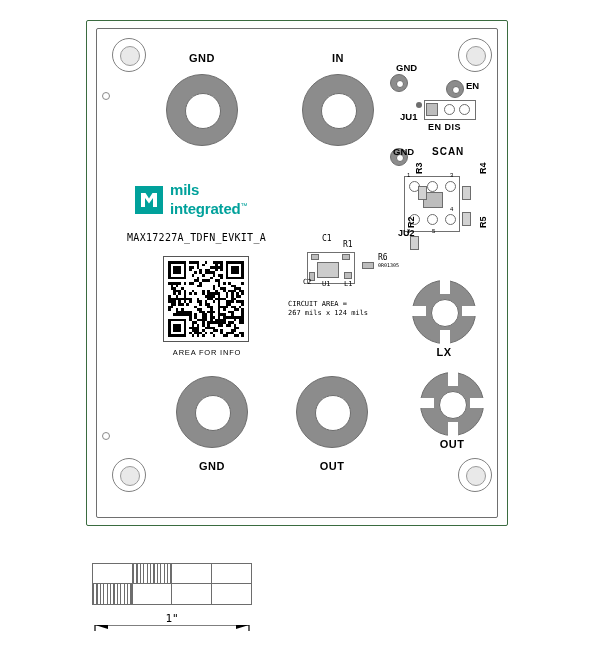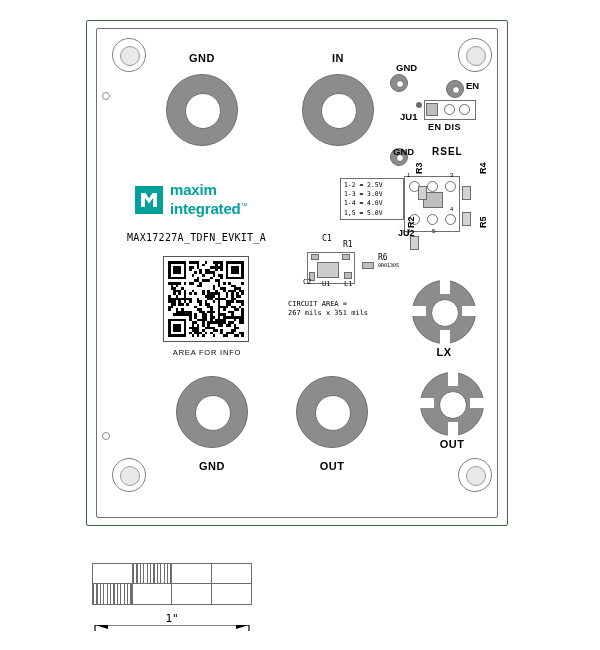--- a/index.html
+++ b/index.html
@@ -523,27 +523,21 @@
   <div class="tp-label gnd2">GND</div>
 
   <div class="ju1-body"></div>
   <div class="ju1-sq"></div>
   <div class="ju1-pin p2"></div>
   <div class="ju1-pin p3"></div>
   <div class="ju1-dot"></div>
   <div class="lbl-ju1">JU1</div>
   <div class="lbl-endis">EN DIS</div>
 
-  <div class="lbl-rsel">RSEL</div>
-  <div class="rsel-table">
-    <div>1-2 = 2.5V</div>
-    <div>1-3 = 3.0V</div>
-    <div>1-4 = 4.0V</div>
-    <div>1,5 = 5.0V</div>
-  </div>
+  <div class="lbl-rsel">SCAN</div>
 
   <div class="ju2-body"></div>
   <div class="ju2-pin a"></div>
   <div class="ju2-pin b"></div>
   <div class="ju2-pin c"></div>
   <div class="ju2-pin d"></div>
   <div class="ju2-pin e"></div>
   <div class="ju2-pin f"></div>
   <div class="ju2-sq"></div>
   <div class="ju2-num n1">1</div>
@@ -562,21 +556,21 @@
   <div class="rlabel r5">R5</div>
   <div class="rlabel r2">R2</div>
 
   <div class="logo-wrap">
     <div class="logo-mark">
       <svg width="22" height="22" viewBox="0 0 22 22" aria-hidden="true">
         <path d="M3 18 L3 4 L7.5 4 L11 9.5 L14.5 4 L19 4 L19 18 L15 18 L15 9 L11 14.5 L7 9 L7 18 Z" fill="#ffffff"></path>
       </svg>
     </div>
     <div class="logo-text">
-      <span>maxim</span><br>
+      <span>mils</span><br>
       <span>integrated</span><small>™</small>
     </div>
   </div>
 
   <div class="part-id">MAX17227A_TDFN_EVKIT_A</div>
 
   <div class="qr">
     <div class="qr-grid" id="qr-grid" style="grid-template-columns: repeat(29, 1fr); grid-template-rows: repeat(29, 1fr);">
         <div style="background: rgb(0, 0, 0);"></div>
         <div style="background: rgb(0, 0, 0);"></div>
@@ -1433,21 +1427,21 @@
 
   <div class="tiny-lbl c1">C1</div>
   <div class="tiny-lbl r1">R1</div>
   <div class="tiny-lbl c2">C2</div>
   <div class="tiny-lbl u1">U1</div>
   <div class="tiny-lbl l1">L1</div>
   <div class="tiny-lbl r6">R6</div>
   <div class="tiny-lbl r6v">0R01305</div>
 
   <div class="circ-note">CIRCUIT AREA =
-267 mils x 351 mils</div>
+267 mils x 124 mils</div>
 
   <div class="kopad lx">
     <span class="notch n-t"></span>
     <span class="notch n-b"></span>
     <span class="notch n-l"></span>
     <span class="notch n-r"></span>
   </div>
   <div class="ko-label lx">LX</div>
 
   <div class="kopad out">

